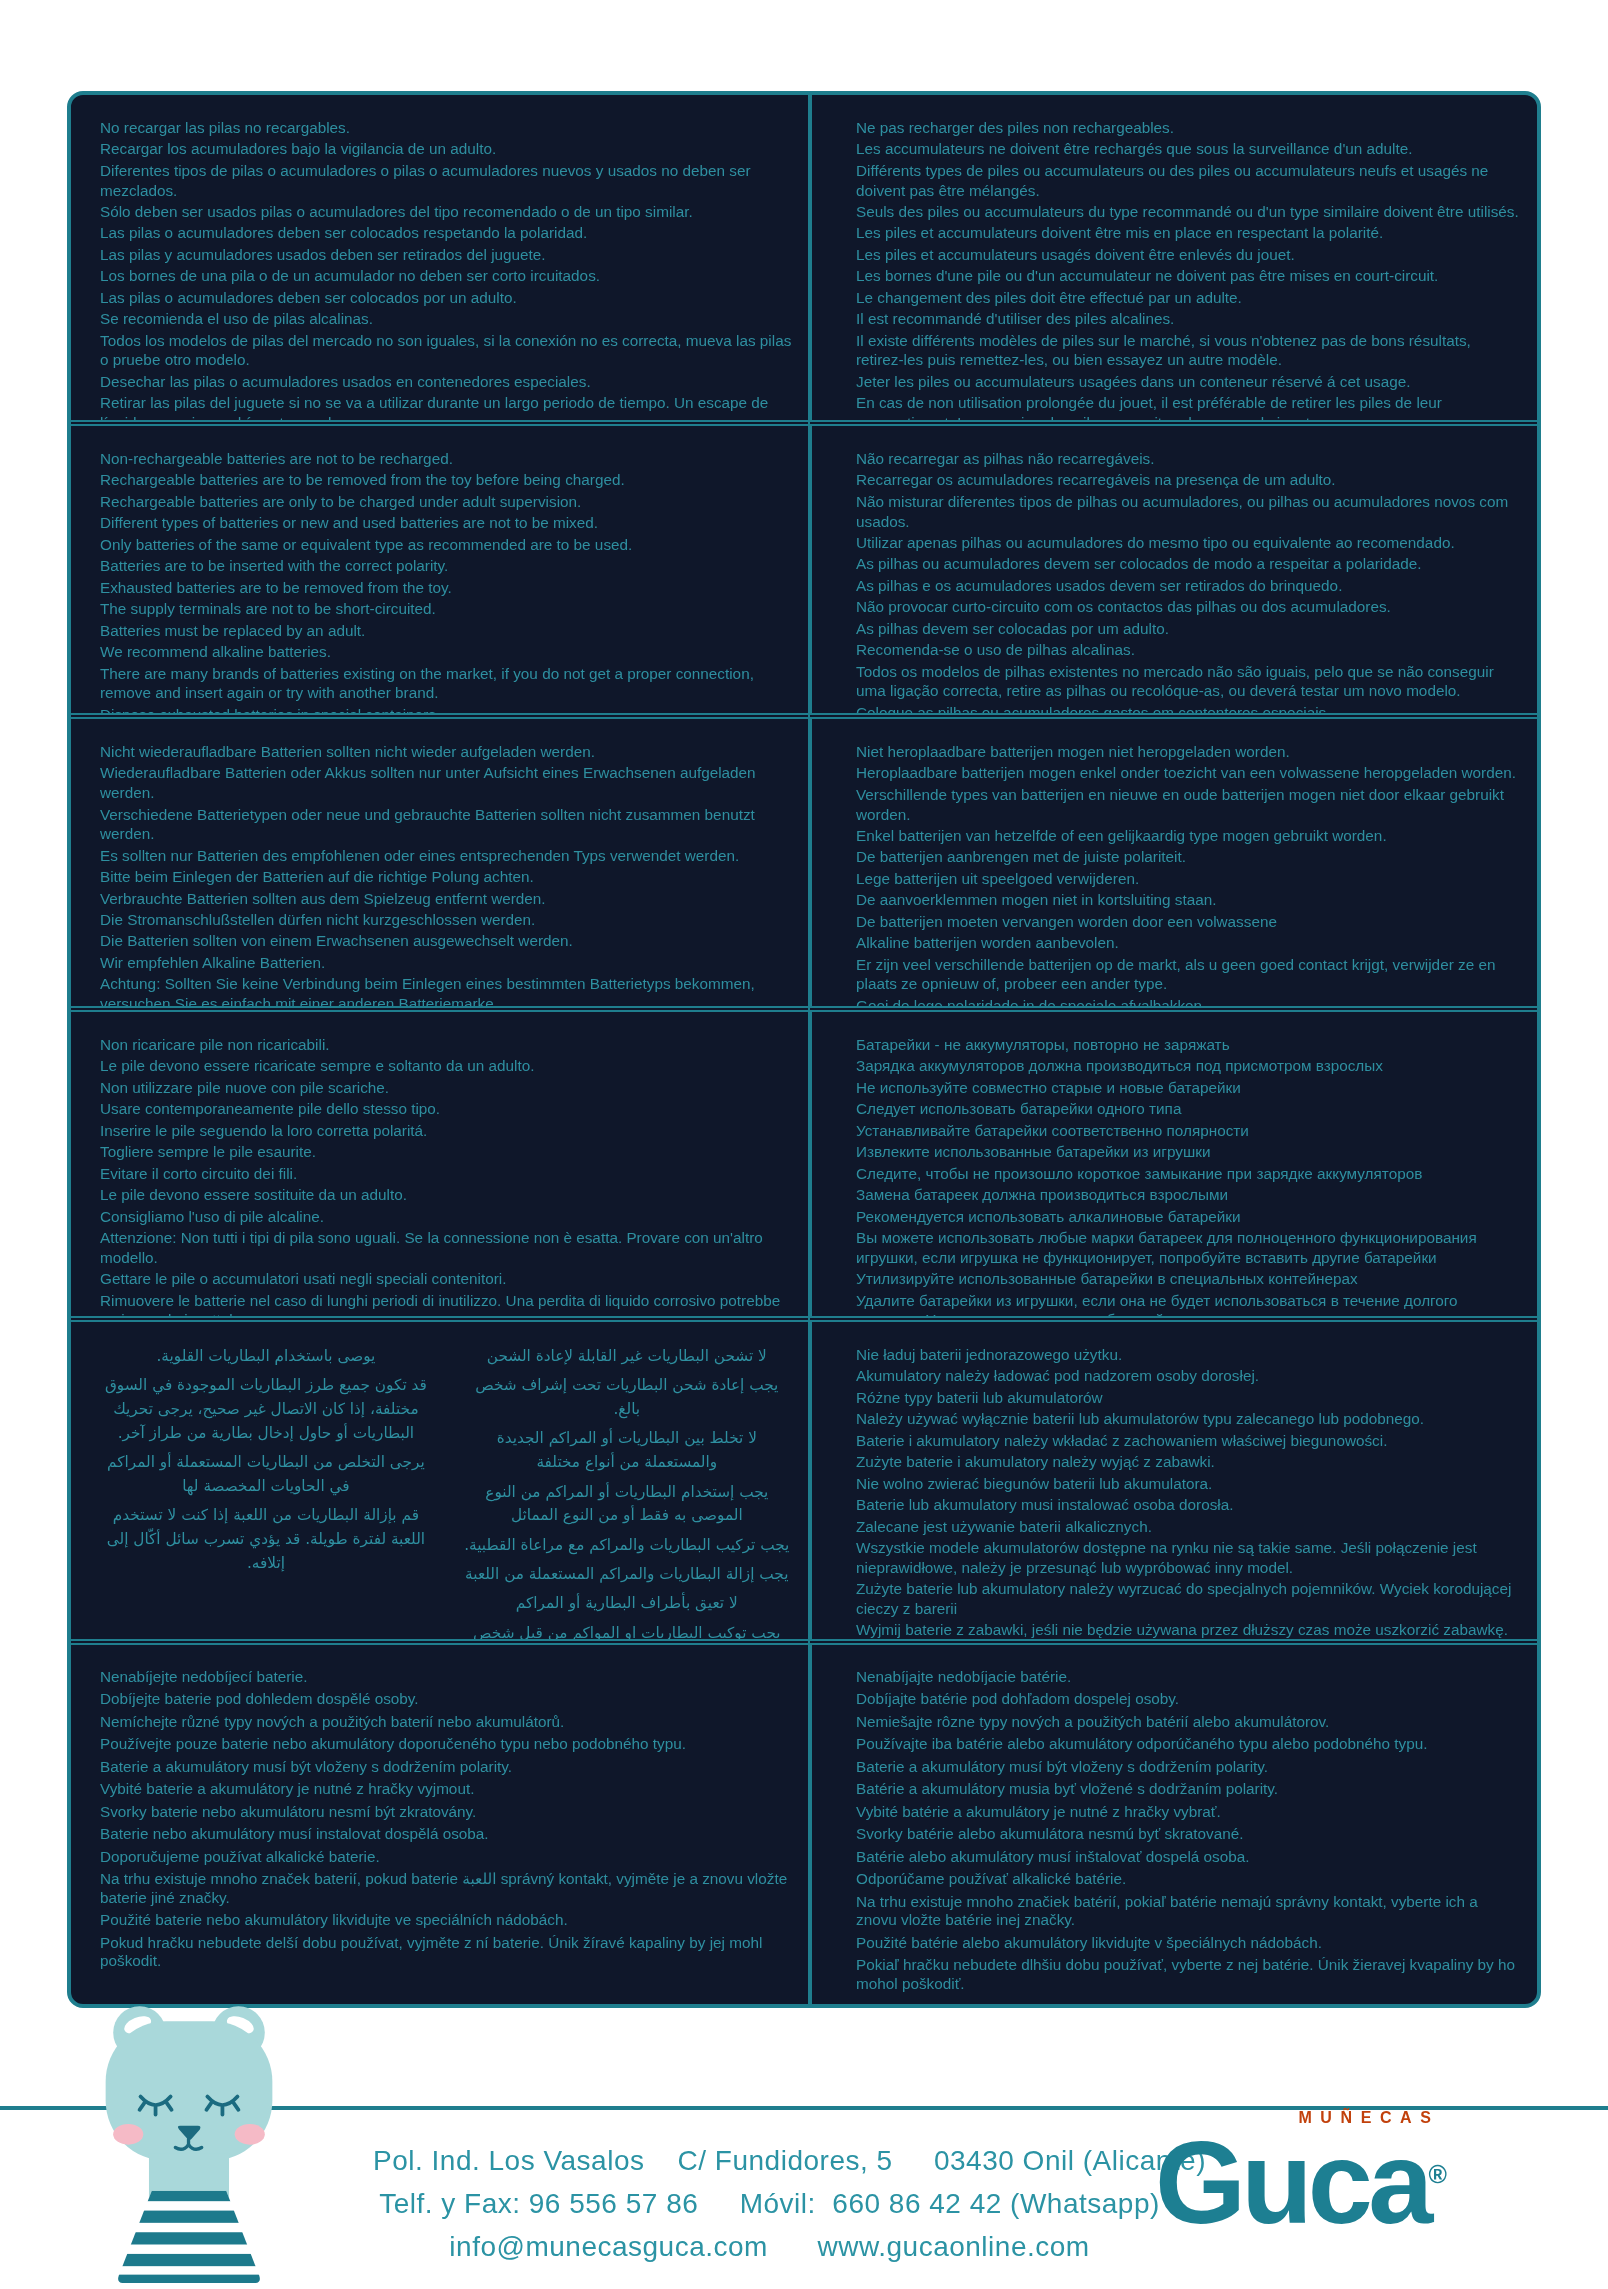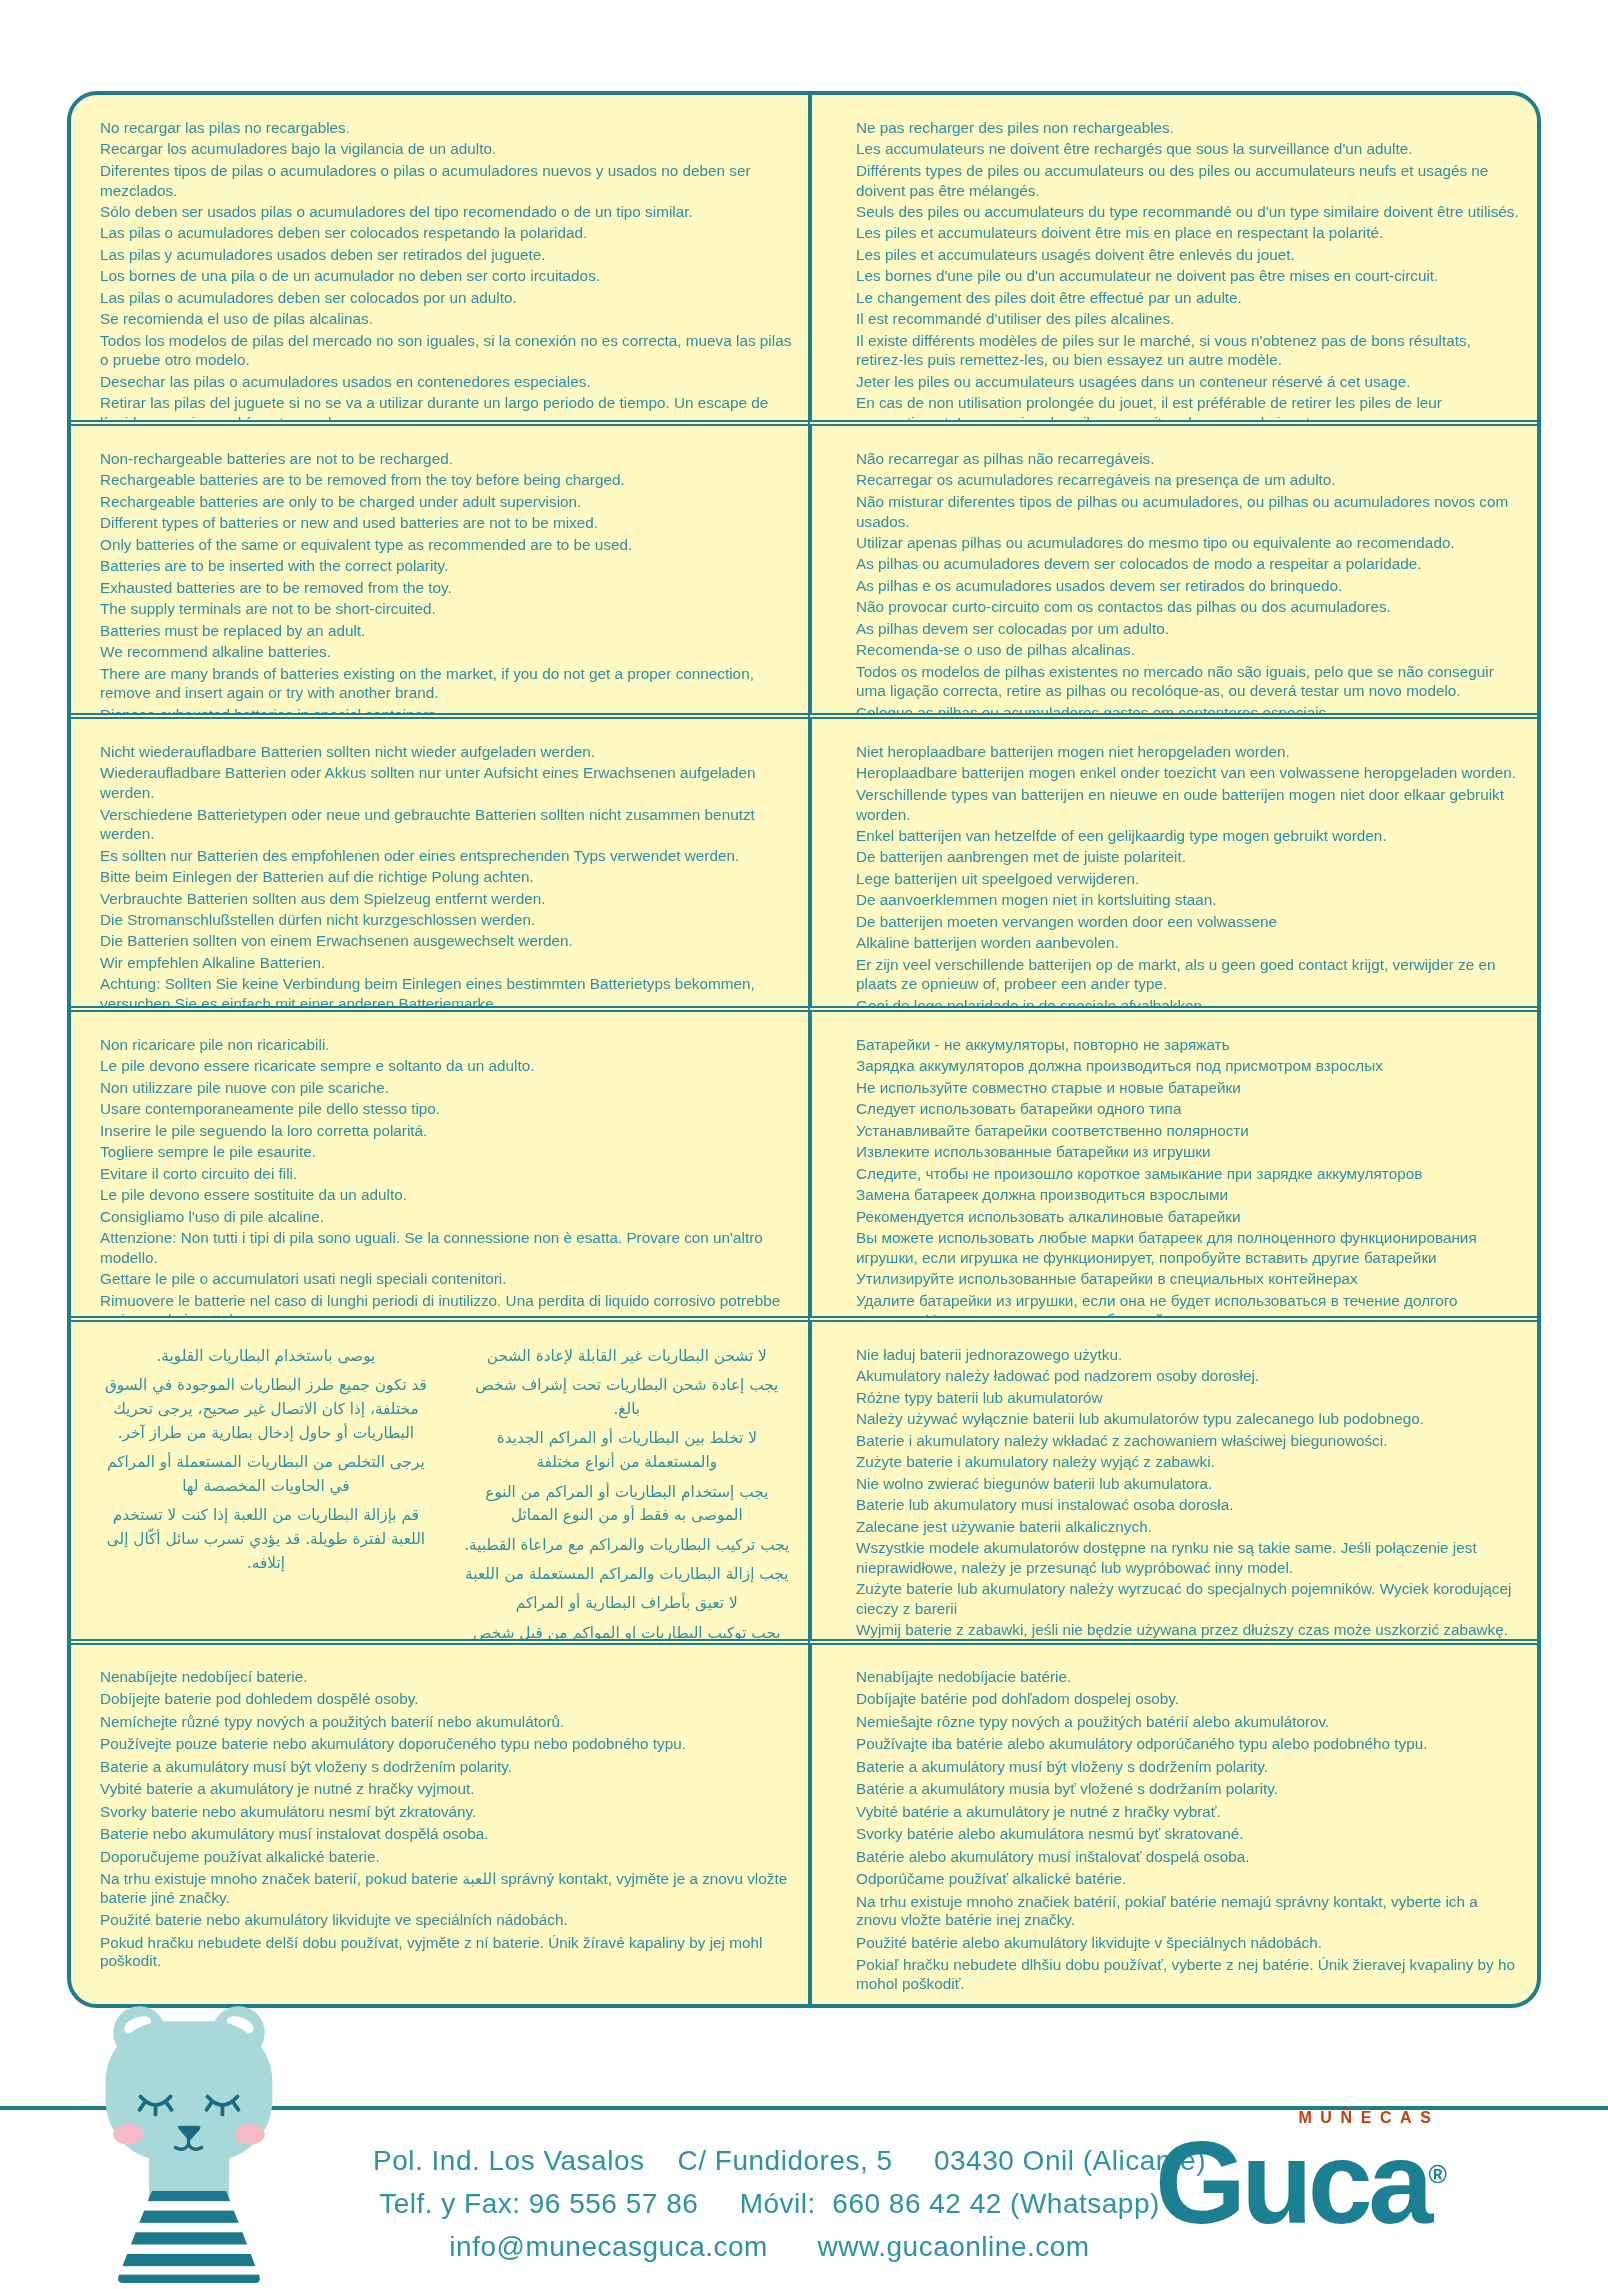--- a/index.html
+++ b/index.html
@@ -10,24 +10,24 @@
     --cheek:#f5bac6;
   }
   *{margin:0;padding:0;box-sizing:border-box;}
   html,body{background:#fff;}
   .page{
     position:relative;width:1609px;height:2289px;background:#fff;overflow:hidden;
     font-family:"Liberation Sans",sans-serif;color:var(--ink);
   }
   .content-box{
     position:absolute;left:67px;top:91px;width:1474px;height:1917px;
-    border:4.8px solid var(--accent);border-radius:30px;overflow:hidden;
+    border:4.8px solid var(--accent);border-radius:16px;overflow:hidden;
     display:grid;grid-template-columns:737px 1fr;
     grid-template-rows:325px 293px 293px 310px 323px auto;
-    background:#fef9c3;
+    background:#0f172a;
   }
   .cell{padding:23px 15.3px 7.6px 29px;overflow:hidden;}
   .cell:nth-child(even){border-left:4.8px solid var(--accent);padding-left:44px;}
   .cell:nth-child(n+3){border-top:6.7px double var(--accent);}
   .line{font-size:15.3px;line-height:1.28;margin:0 0 1.9px 0;color:var(--ink);}
   .cell-ar{display:flex;gap:29px;direction:rtl;text-align:right;font-family:"DejaVu Sans",sans-serif;}
   .ar-col{flex:1;}
   .cell-ar .line{font-size:15.3px;line-height:1.55;margin:0 0 5.7px 0;text-align:center;}
   .row6 .line{margin:0 0 3.8px 0;line-height:1.22;}
   .footer-rule{position:absolute;left:0;top:2106px;width:1609px;height:3.8px;background:var(--accent);}

